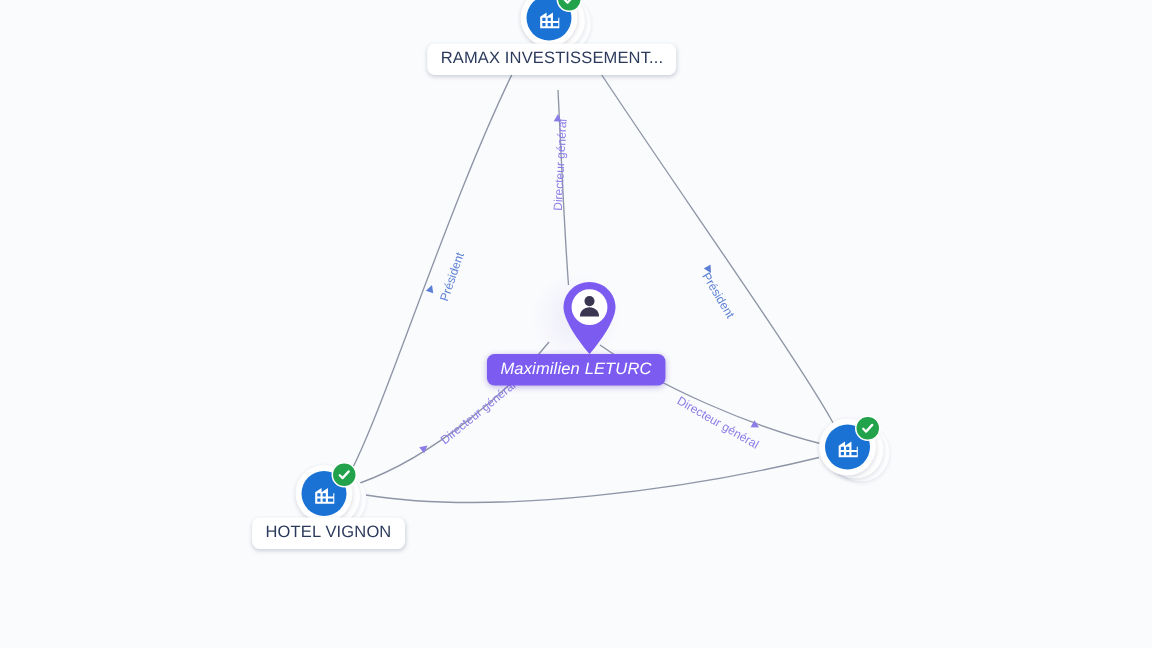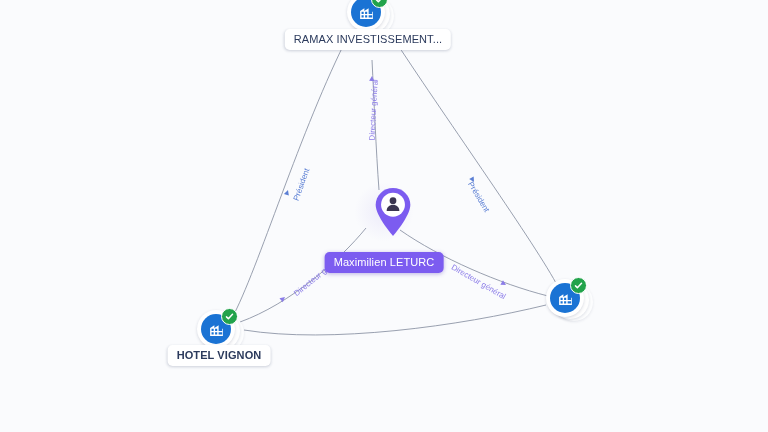--- a/index.html
+++ b/index.html
@@ -121,40 +121,40 @@
       <svg class="pin" viewBox="0 0 50 54" xmlns="http://www.w3.org/2000/svg">
         <path d="M25 2c-10 0-18 7.8-18 17.6 0 12 18 32.4 18 32.4s18-20.4 18-32.4C43 9.8 35 2 25 2z" fill="#7c5cf0"></path>
         <circle cx="25" cy="19.5" r="12.4" fill="#ffffff"></circle>
         <g fill="#3a3550" transform="translate(25,19.5)">
           <circle cx="0" cy="-4.2" r="3.5"></circle>
           <path d="M-6.6 6.4c0-3.9 3-6.3 6.6-6.3s6.6 2.4 6.6 6.3z"></path>
         </g>
       </svg>
     </div>
   </div>
-  <div class="lbl sel" id="lbl-maximilien" style="left: 384px; top: 252px;">Maximilien LETURC</div>
+  <div class="lbl sel" id="lbl-maximilien" style="left: 384px; top: 236px; font-style: italic;">Maximilien LETURC</div>
 
   <div class="node" id="node-hotel" style="left: 218px; top: 331px;">
     <div class="co-stack">
       <div class="card c3"></div>
       <div class="card c2"></div>
       <div class="card c1"></div>
       <div class="co-disc">
         <svg width="17" height="17" viewBox="0 0 24 24" fill="#ffffff">
           <path d="M3 21V10l6-4v4l6-4v5h6v10zM5 19h3v-3H5zm0-5h3v-3H5zm5 5h3v-3h-3zm0-5h3v-3h-3zm5 5h5v-3h-5zm0-5h5v-3h-5z"></path>
         </svg>
       </div>
       <div class="badge">
         <svg width="9" height="9" viewBox="0 0 24 24" fill="none" stroke="#ffffff" stroke-width="4" stroke-linecap="round" stroke-linejoin="round">
           <polyline points="4,13 9,18 20,6"></polyline>
         </svg>
       </div>
     </div>
   </div>
-  <div class="lbl" id="lbl-hotel" style="left: 219px; top: 345px; font-weight: bold;">HOTEL VIGNON</div>
+  <div class="lbl" id="lbl-hotel" style="left: 219px; top: 345px;">HOTEL VIGNON</div>
 
   <div class="node" id="node-holding" style="left: 567px; top: 300px;">
     <div class="co-stack">
       <div class="card c3"></div>
       <div class="card c2"></div>
       <div class="card c1"></div>
       <div class="co-disc">
         <svg width="17" height="17" viewBox="0 0 24 24" fill="#ffffff">
           <path d="M3 21V10l6-4v4l6-4v5h6v10zM5 19h3v-3H5zm0-5h3v-3H5zm5 5h3v-3h-3zm0-5h3v-3h-3zm5 5h5v-3h-5zm0-5h5v-3h-5z"></path>
         </svg>

